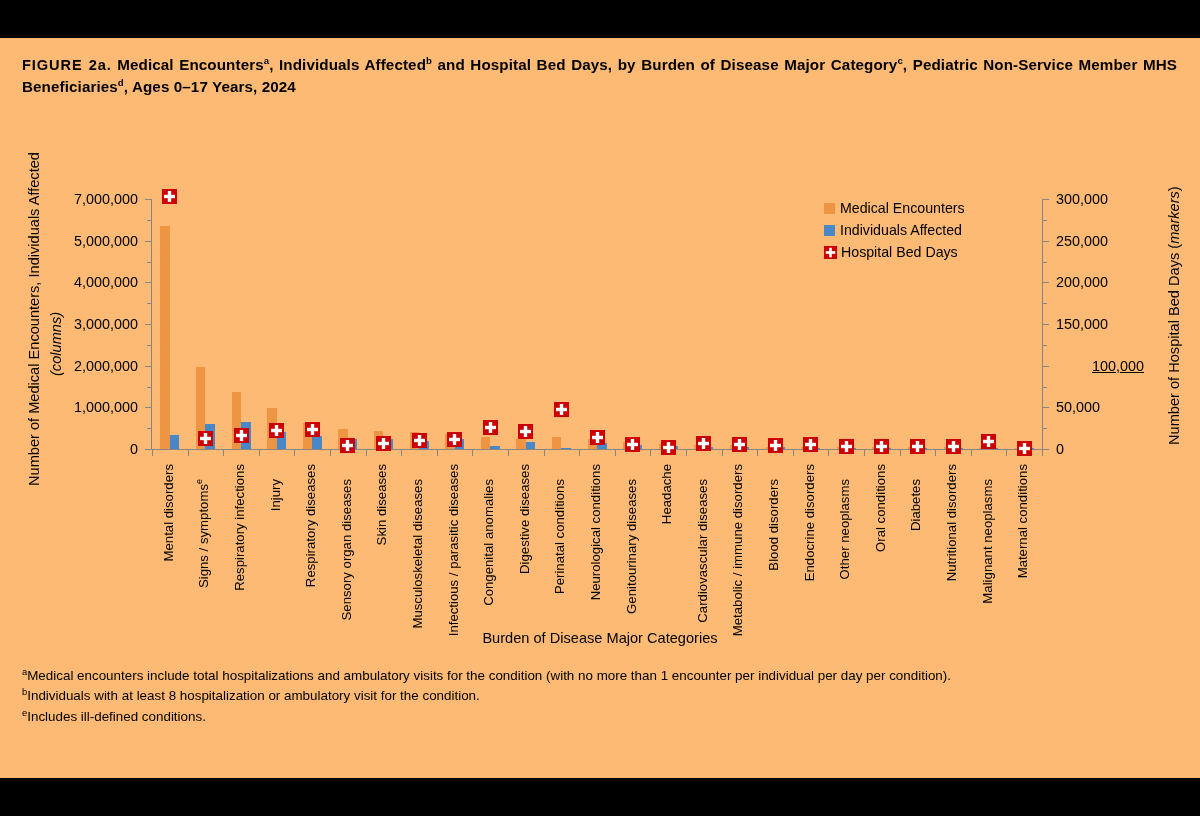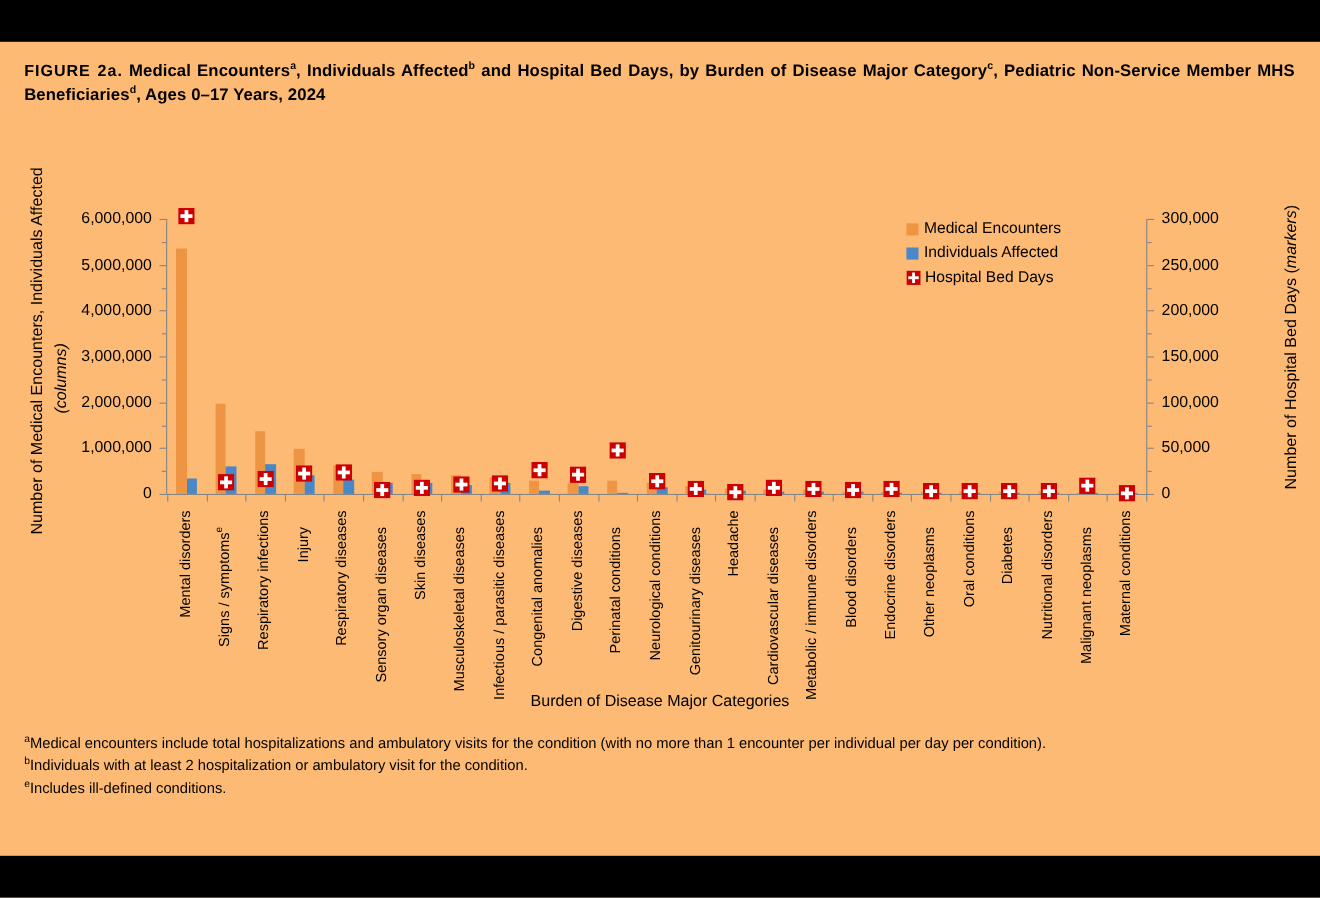--- a/index.html
+++ b/index.html
@@ -189,26 +189,26 @@
         <div class="tick minor" style="left: 1043px; top: 86px;"></div>
         <div class="tick major" style="left: 1043px; top: 65px;"></div>
       </div>
     <div id="labels-left">
         <div class="ytlabel left" style="left: 0px; width: 138px; top: 308px;">0</div>
         <div class="ytlabel left" style="left: 0px; width: 138px; top: 266.333px;">1,000,000</div>
         <div class="ytlabel left" style="left: 0px; width: 138px; top: 224.667px;">2,000,000</div>
         <div class="ytlabel left" style="left: 0px; width: 138px; top: 183px;">3,000,000</div>
         <div class="ytlabel left" style="left: 0px; width: 138px; top: 141.333px;">4,000,000</div>
         <div class="ytlabel left" style="left: 0px; width: 138px; top: 99.6667px;">5,000,000</div>
-        <div class="ytlabel left" style="left: 0px; width: 138px; top: 58px;">6,000,000</div>
+        <div class="ytlabel left" style="left: 0px; width: 138px; top: 58px;">7,000,000</div>
       </div>
     <div id="labels-right">
         <div class="ytlabel right" style="left: 1056px; top: 308px;">0</div>
         <div class="ytlabel right" style="left: 1056px; top: 266.333px;">50,000</div>
-        <div class="ytlabel right" style="left: 1056px; top: 224.667px;">100,000</div>
+        <div class="ytlabel right" style="left: 1092px; top: 224.667px; text-decoration: underline;">100,000</div>
         <div class="ytlabel right" style="left: 1056px; top: 183px;">150,000</div>
         <div class="ytlabel right" style="left: 1056px; top: 141.333px;">200,000</div>
         <div class="ytlabel right" style="left: 1056px; top: 99.6667px;">250,000</div>
         <div class="ytlabel right" style="left: 1056px; top: 58px;">300,000</div>
       </div>
 
     <div class="plot" id="plot">
         <div class="bar enc" style="left: 8.3px; width: 9.5px; height: 223.333px;"></div>
         <div class="bar ind" style="left: 17.8px; width: 9.5px; height: 13.75px;"></div>
         <div class="marker" style="left: 10.3px; top: -10px;">
@@ -510,17 +510,17 @@
             <rect x="2" y="6" width="11" height="3" fill="#ffffff"></rect>
           </svg>
         </span>
         <span>Hospital Bed Days</span>
       </div>
     </div>
   </div>
 
   <div id="footnotes">
       <div class="fnrow"><sup>a</sup><span>Medical encounters include total hospitalizations and ambulatory visits for the condition (with no more than 1 encounter per individual per day per condition).</span></div>
-      <div class="fnrow"><sup>b</sup><span>Individuals with at least 2 hospitalization or ambulatory visit for the condition.</span></div>
+      <div class="fnrow"><sup>b</sup><span>Individuals with at least 8 hospitalization or ambulatory visit for the condition.</span></div>
       <div class="fnrow"><sup>e</sup><span>Includes ill-defined conditions.</span></div>
     </div>
 
 </div>
 
 </body></html>

